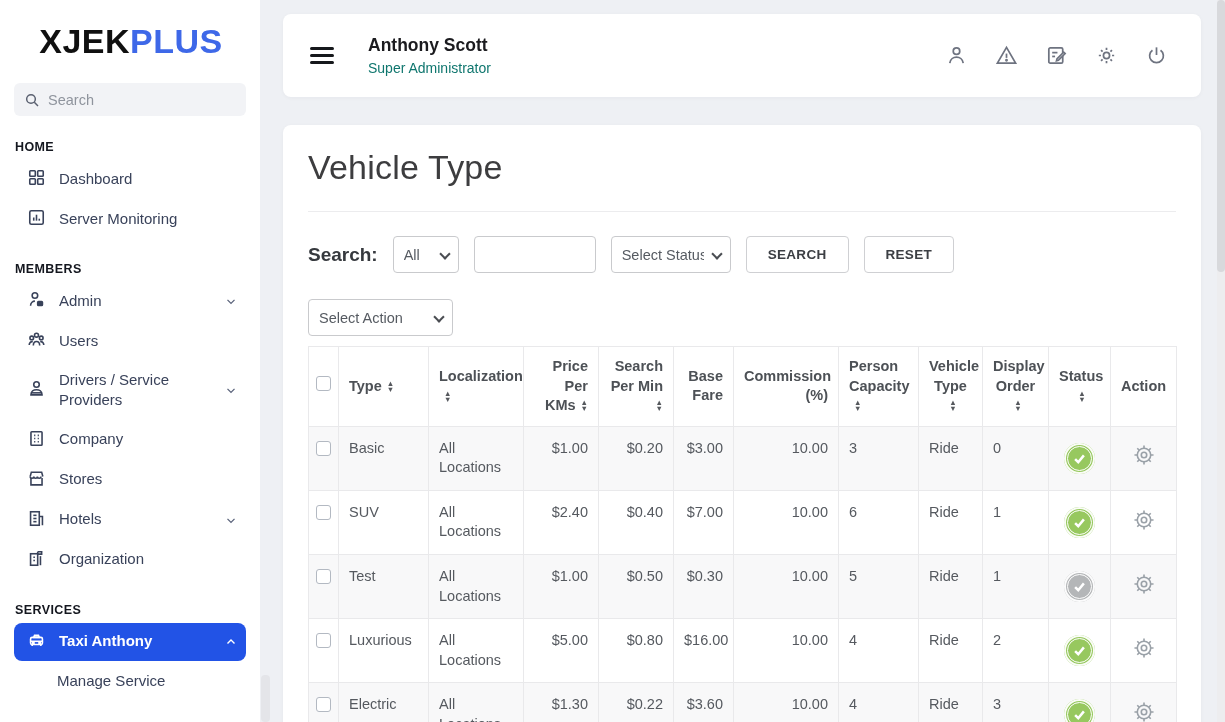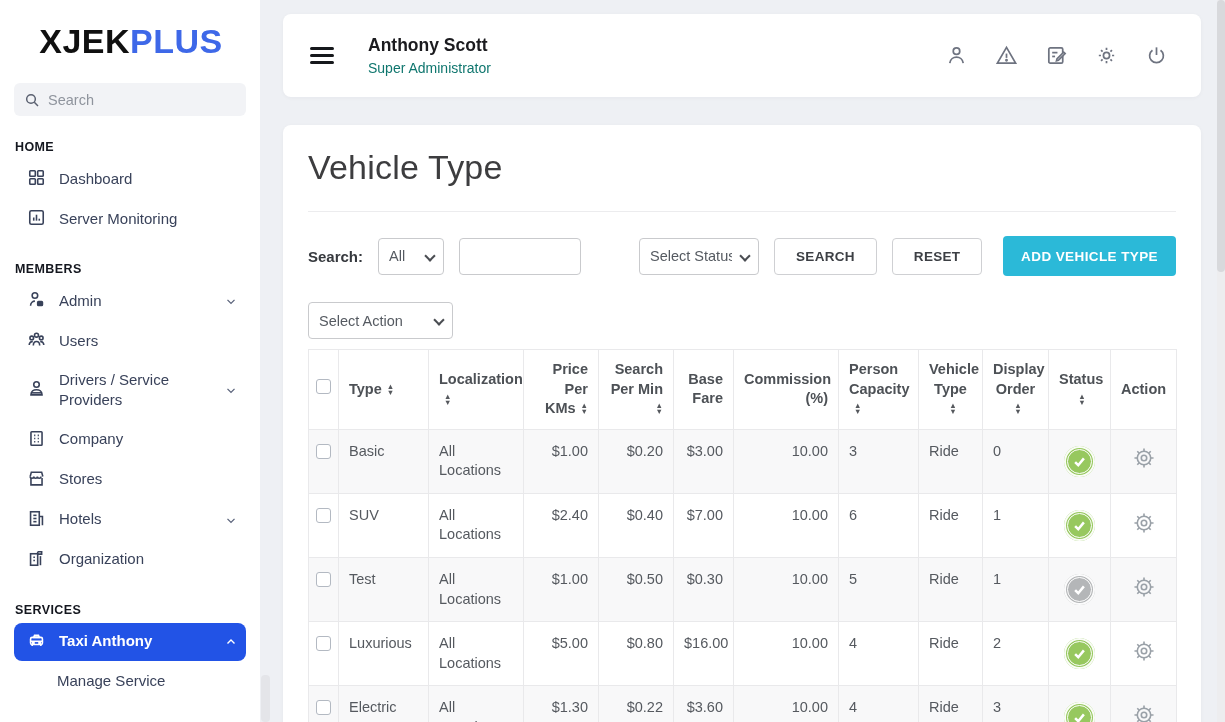--- a/index.html
+++ b/index.html
@@ -32,21 +32,21 @@
   .user-name { font-size:17.5px; font-weight:700; color:#1b1b1f; }
   .user-role { font-size:14px; color:#0f766e; margin-top:4px; }
   .top-icons { margin-left:auto; display:flex; align-items:center; gap:27px; }
   .top-icons .tico { cursor:pointer; display:flex; }
 
   .content-card { position:absolute; top:125px; left:0; width:918px; height:640px; background:#fff; border-radius:8px; box-shadow:0 1px 4px rgba(30,30,60,.04); padding:23px 25px 0 25px; }
   .page-title { font-size:34px; font-weight:500; color:#3d3d3f; letter-spacing:.2px; }
   .title-divider { border:none; border-top:1px solid #ececee; margin:24px 0 0 0; }
 
   .filter-row { margin-top:24px; display:flex; align-items:center; gap:15px; }
-  .filter-label { font-size:15px; font-weight:700; color:#36393e; }
+  .filter-label { font-size:19px; font-weight:700; color:#36393e; }
   .select-wrap { position:relative; display:inline-block; }
   .select-wrap select { appearance:none; -webkit-appearance:none; height:37px; border:1px solid #c9cacd; border-radius:4px; background:#fff; color:#555a61; font-size:14.5px; font-family:inherit; padding:0 26px 0 10px; outline:none; cursor:pointer; }
   .select-wrap .sel-chev { position:absolute; right:10px; top:14px; width:8px; height:8px; border-left:2px solid #4a4d52; border-bottom:2px solid #4a4d52; transform:rotate(-45deg); pointer-events:none; }
   .filter-input { height:37px; width:122px; border:1px solid #c9cacd; border-radius:4px; font-size:14.5px; padding:0 10px; outline:none; font-family:inherit; color:#333; }
   .btn-plain { height:37px; padding:0 21px; background:#fff; border:1px solid #cfd0d3; border-radius:4px; font-size:13.5px; font-weight:700; color:#3c3f44; letter-spacing:.3px; cursor:pointer; font-family:inherit; }
   .btn-add { margin-left:auto; height:40px; padding:0 18px; background:#2bb9d8; border:none; border-radius:4px; color:#fff; font-size:13.5px; font-weight:700; letter-spacing:.4px; cursor:pointer; font-family:inherit; }
   .action-row { margin-top:26px; }
 
   
   table.vt { margin-top:10px; width:868px; border-collapse:collapse; table-layout:fixed; }
@@ -270,25 +270,24 @@
     <div class="page-title">Vehicle Type</div>
     <hr class="title-divider">
 
     <div class="filter-row">
       <span class="filter-label">Search:</span>
       <span class="select-wrap">
         <select style="width:66px;"><option>All</option></select><span class="sel-chev"></span>
       </span>
       <input class="filter-input" type="text" value="" style="">
       <span class="select-wrap">
-        <select style="width:120px;margin-left:43px;"><option>Select Status</option></select><span class="sel-chev"></span>
+        <select style="width:120px;"><option>Select Status</option></select><span class="sel-chev"></span>
       </span>
       <button class="btn-plain">SEARCH</button>
       <button class="btn-plain">RESET</button>
-      <button class="btn-add">ADD VEHICLE TYPE</button>
     </div>
 
     <div class="action-row">
       <span class="select-wrap">
         <select style="width:145px;"><option>Select Action</option></select><span class="sel-chev"></span>
       </span>
     </div>
 
     <table class="vt">
       <colgroup>

